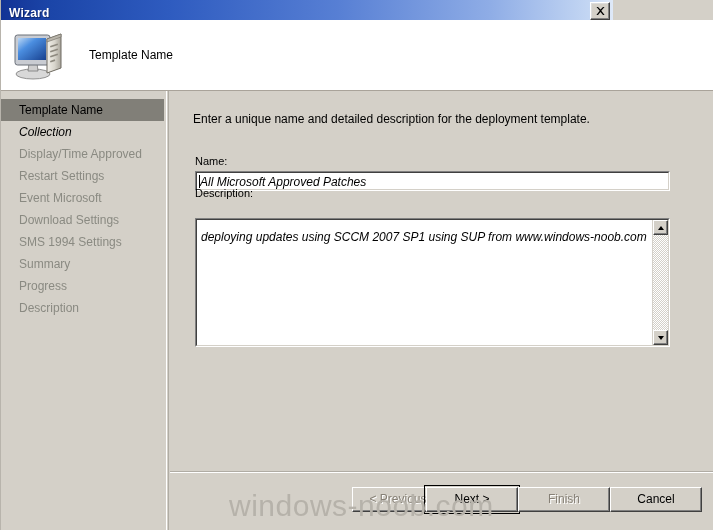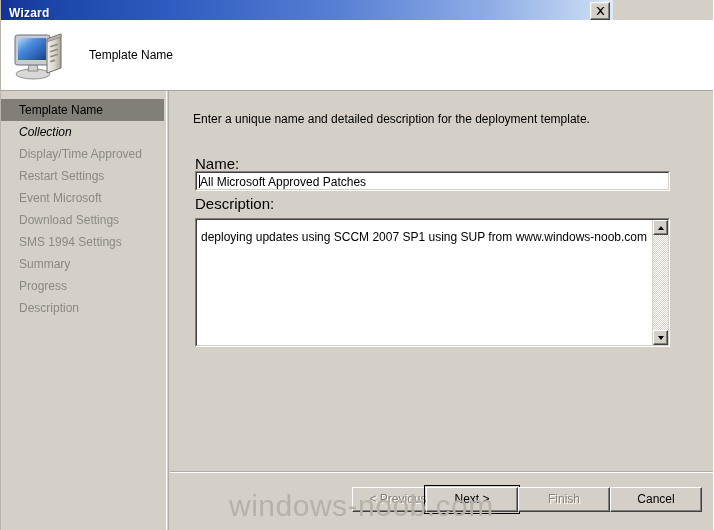--- a/index.html
+++ b/index.html
@@ -144,34 +144,35 @@
     left: 23px;
     top: 21px;
     font-size: 12px;
     color: #000000;
     white-space: nowrap;
   }
 
   .field-label {
     position: absolute;
     left: 25px;
-    font-size: 15px;
+    font-size: 11px;
     color: #000000;
   }
   #label-name { top: 64px; }
-  #label-description { top: 104px; text-align: right; }
+  #label-description { top: 96px; text-align: right; }
 
   
   .sunken {
     border-top: 1px solid #808080;
     border-left: 1px solid #808080;
     border-right: 1px solid #ffffff;
     border-bottom: 1px solid #ffffff;
     box-sizing: border-box;
     background: #000000;
+    font-style: italic;
   }
   .sunken-inner {
     border-top: 1px solid #404040;
     border-left: 1px solid #404040;
     border-right: 1px solid #d4d0c8;
     border-bottom: 1px solid #d4d0c8;
     box-sizing: border-box;
     width: 100%;
     height: 100%;
     background: #ffffff;

